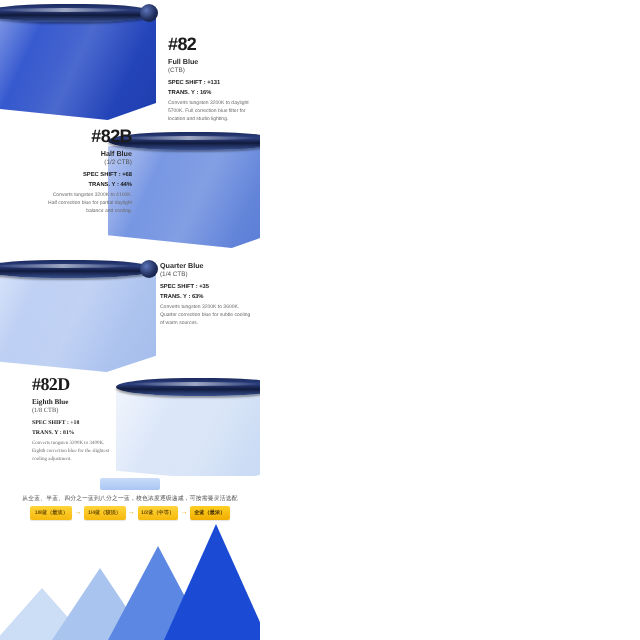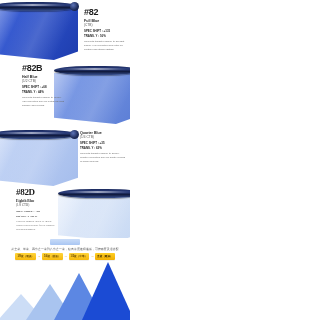--- a/index.html
+++ b/index.html
@@ -98,21 +98,21 @@
 
   <div class="panel" style="top:0; height:62px;">
     <div class="panel-inner">
       <div class="roll" style="left:-8px; top:2px; width:86px; height:58px;">
         <div class="sheetface" style="background:linear-gradient(120deg,#4C6EDC 0%,#2B4FC8 45%,#1E3DAE 100%);"></div>
         <div class="sheen"></div>
         <div class="curl"></div>
         <div class="curlhl"></div>
         <div class="curlcap"></div>
       </div>
-      <div class="tblock" style="left:84px; top:8px; width:42px;">
+      <div class="tblock" style="left:84px; top:18px; width:42px;">
         <div class="t-title">#82</div>
         <div class="t-sub">Full Blue</div>
         <div class="t-paren">(CTB)</div>
         <div class="t-specs">
           <div class="t-spec">SPEC SHIFT : +131</div>
           <div class="t-spec">TRANS. Y : 16%</div>
         </div>
         <div class="t-desc">Converts tungsten 3200K to daylight 5700K. Full correction blue filter for location and studio lighting.</div>
       </div>
     </div>
@@ -120,21 +120,21 @@
 
   <div class="panel" style="top:62px; height:66px;">
     <div class="panel-inner">
       <div class="roll" style="left:54px; top:4px; width:86px; height:58px;">
         <div class="sheetface" style="background:linear-gradient(120deg,#8BA6E9 0%,#6E8FE0 45%,#5A7CD4 100%);"></div>
         <div class="sheen"></div>
         <div class="curl"></div>
         <div class="curlhl"></div>
         <div class="curlcap"></div>
       </div>
-      <div class="tblock" style="left:22px; top:2px; width:44px;">
+      <div class="tblock" style="left:22px; top:2px; width:44px;text-align:right;">
         <div class="t-title">#82B</div>
         <div class="t-sub">Half Blue</div>
         <div class="t-paren">(1/2 CTB)</div>
         <div class="t-specs">
           <div class="t-spec">SPEC SHIFT : +68</div>
           <div class="t-spec">TRANS. Y : 44%</div>
         </div>
         <div class="t-desc">Converts tungsten 3200K to 4100K. Half correction blue for partial daylight balance and cooling.</div>
       </div>
     </div>

